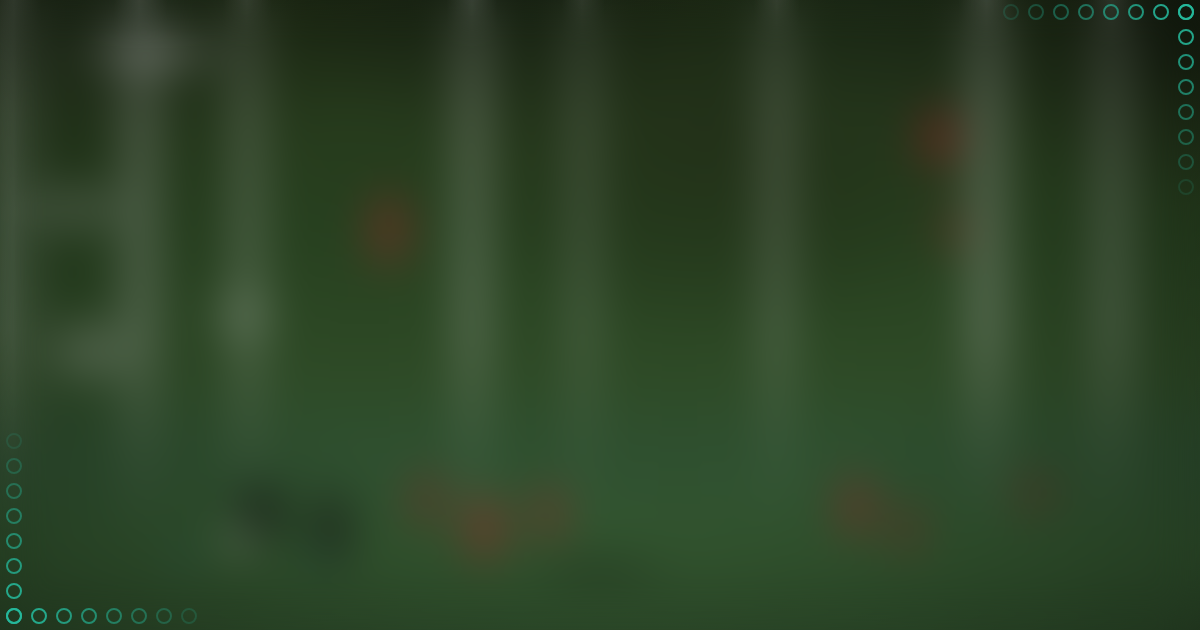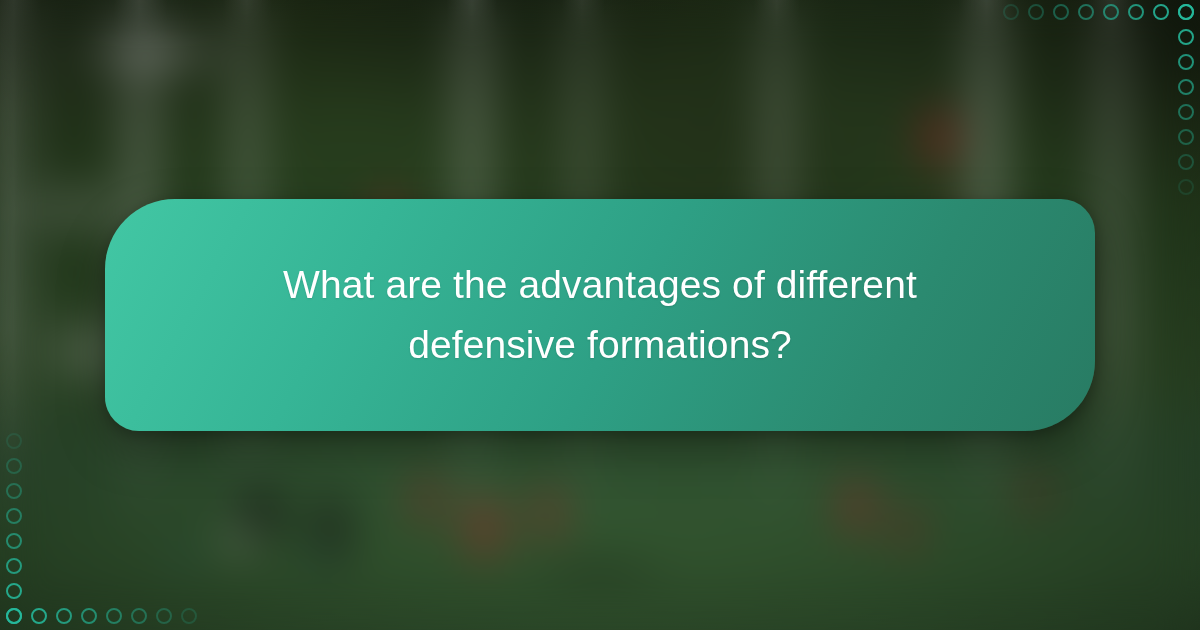--- a/index.html
+++ b/index.html
@@ -190,17 +190,14 @@
       <span class="dot" style="border-color: rgb(37, 183, 154); left: 0px; bottom: 0px; opacity: 1;"></span>
       <span class="dot" style="border-color: rgb(37, 183, 154); left: 0px; bottom: 25px; opacity: 0.879;"></span>
       <span class="dot" style="border-color: rgb(37, 183, 154); left: 0px; bottom: 50px; opacity: 0.757;"></span>
       <span class="dot" style="border-color: rgb(37, 183, 154); left: 0px; bottom: 75px; opacity: 0.636;"></span>
       <span class="dot" style="border-color: rgb(37, 183, 154); left: 0px; bottom: 100px; opacity: 0.514;"></span>
       <span class="dot" style="border-color: rgb(37, 183, 154); left: 0px; bottom: 125px; opacity: 0.393;"></span>
       <span class="dot" style="border-color: rgb(37, 183, 154); left: 0px; bottom: 150px; opacity: 0.271;"></span>
       <span class="dot" style="border-color: rgb(37, 183, 154); left: 0px; bottom: 175px; opacity: 0.15;"></span>
     </div>
 
-  <div class="card">
-    <div class="card-text">What are the advantages of different defensive formations?</div>
-  </div>
 
 </div>
 
 </body></html>

